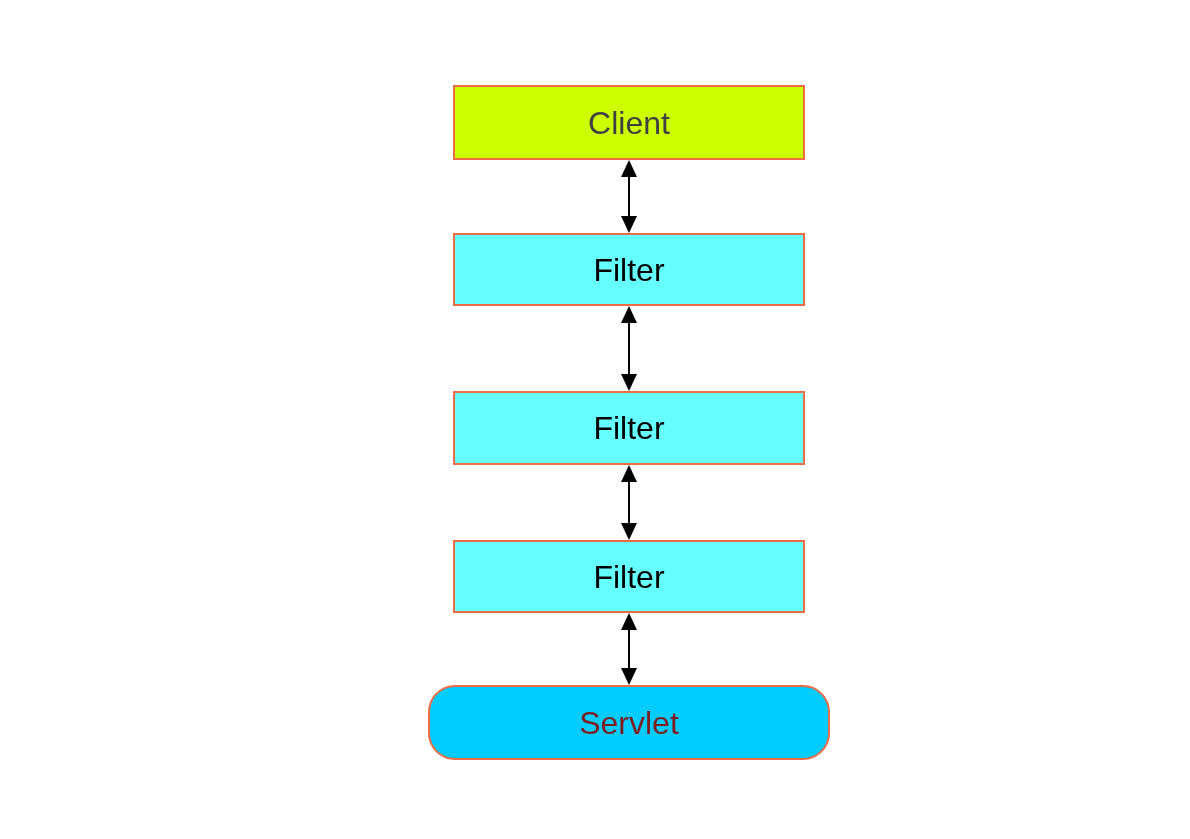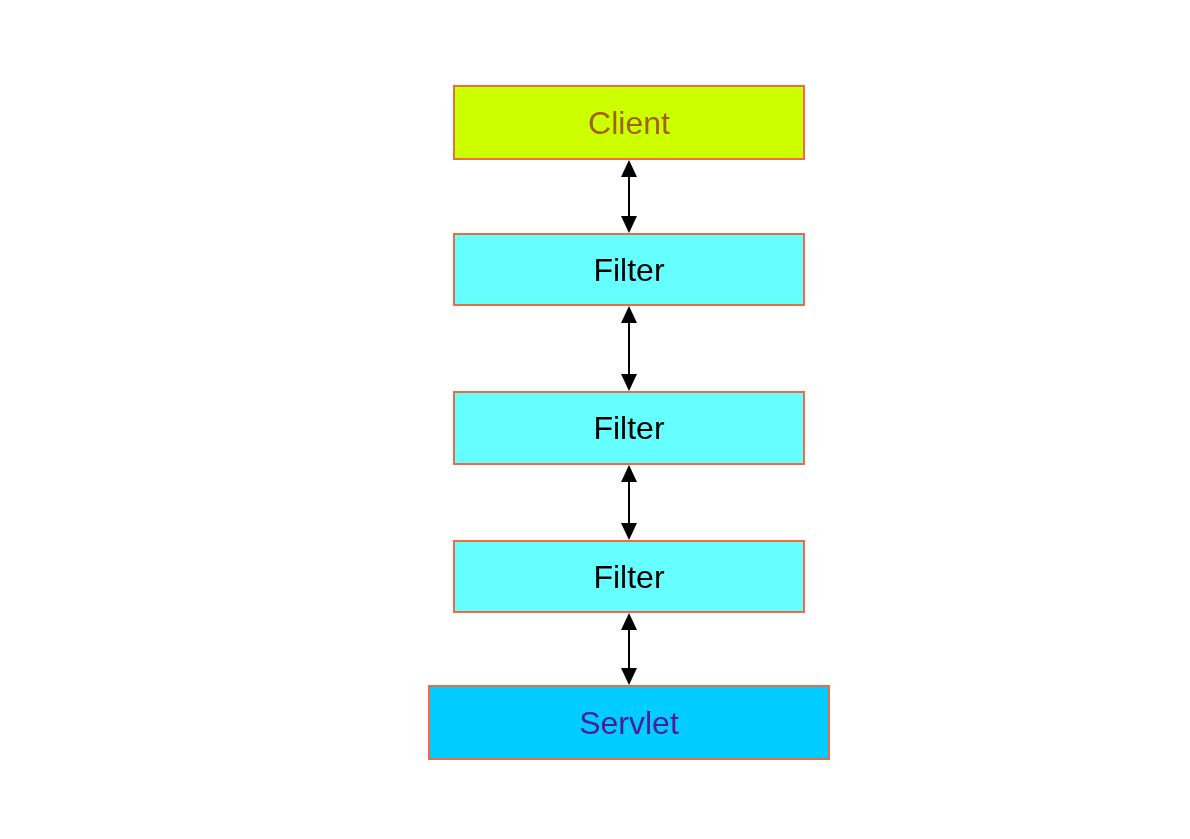--- a/index.html
+++ b/index.html
@@ -62,21 +62,21 @@
     flex: 1;
     width: 2px;
     background: currentColor;
   }
 </style>
 </head>
 <body>
 
 <div id="canvas" data-bind-style="backgroundColor:diagram.background_color" style="background-color: rgb(255, 255, 255);">
 
-  <div class="node node-client" data-bind-style="backgroundColor:diagram.nodes.0.fill;borderColor:diagram.node_border_color;color:diagram.text_color" style="background-color: rgb(204, 255, 0); border-color: rgb(237, 107, 69); color: #a16207;">
+  <div class="node node-client" data-bind-style="backgroundColor:diagram.nodes.0.fill;borderColor:diagram.node_border_color;color:diagram.text_color" style="background-color: rgb(204, 255, 0); border-color: rgb(237, 107, 69); color: #404040;">
     <span data-bind="diagram.nodes.0.label">Client</span>
   </div>
 
   <div class="arrow arrow-1" data-bind-style="color:diagram.connector_color" style="color: rgb(0, 0, 0);">
     <span class="head-up"></span>
     <span class="shaft"></span>
     <span class="head-down"></span>
   </div>
 
   <div class="node node-filter1" data-bind-style="backgroundColor:diagram.nodes.1.fill;borderColor:diagram.node_border_color;color:diagram.text_color" style="background-color: rgb(102, 255, 255); border-color: rgb(237, 107, 69); color: rgb(0, 0, 0);">
@@ -102,17 +102,17 @@
   <div class="node node-filter3" data-bind-style="backgroundColor:diagram.nodes.3.fill;borderColor:diagram.node_border_color;color:diagram.text_color" style="background-color: rgb(102, 255, 255); border-color: rgb(237, 107, 69); color: rgb(0, 0, 0);">
     <span data-bind="diagram.nodes.3.label">Filter</span>
   </div>
 
   <div class="arrow arrow-4" data-bind-style="color:diagram.connector_color" style="color: rgb(0, 0, 0);">
     <span class="head-up"></span>
     <span class="shaft"></span>
     <span class="head-down"></span>
   </div>
 
-  <div class="node node-servlet" data-bind-style="backgroundColor:diagram.nodes.4.fill;borderColor:diagram.node_border_color;color:diagram.text_color" style="background-color: rgb(0, 204, 255); border-color: rgb(237, 107, 69); color: #4c1d95;">
+  <div class="node node-servlet" data-bind-style="backgroundColor:diagram.nodes.4.fill;borderColor:diagram.node_border_color;color:diagram.text_color" style="background-color: rgb(0, 204, 255); border-color: rgb(237, 107, 69); color: #7f1d1d; border-radius: 27px;">
     <span data-bind="diagram.nodes.4.label">Servlet</span>
   </div>
 
 </div>
 
 </body></html>

